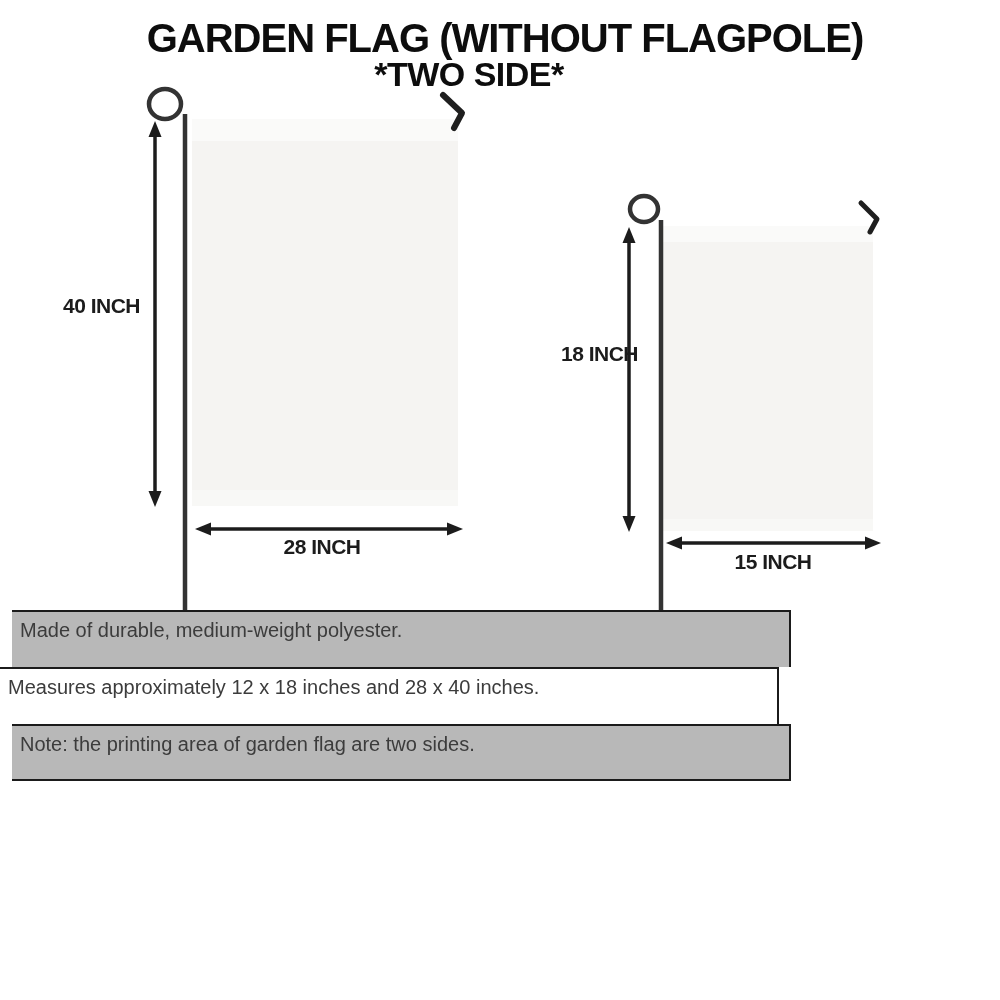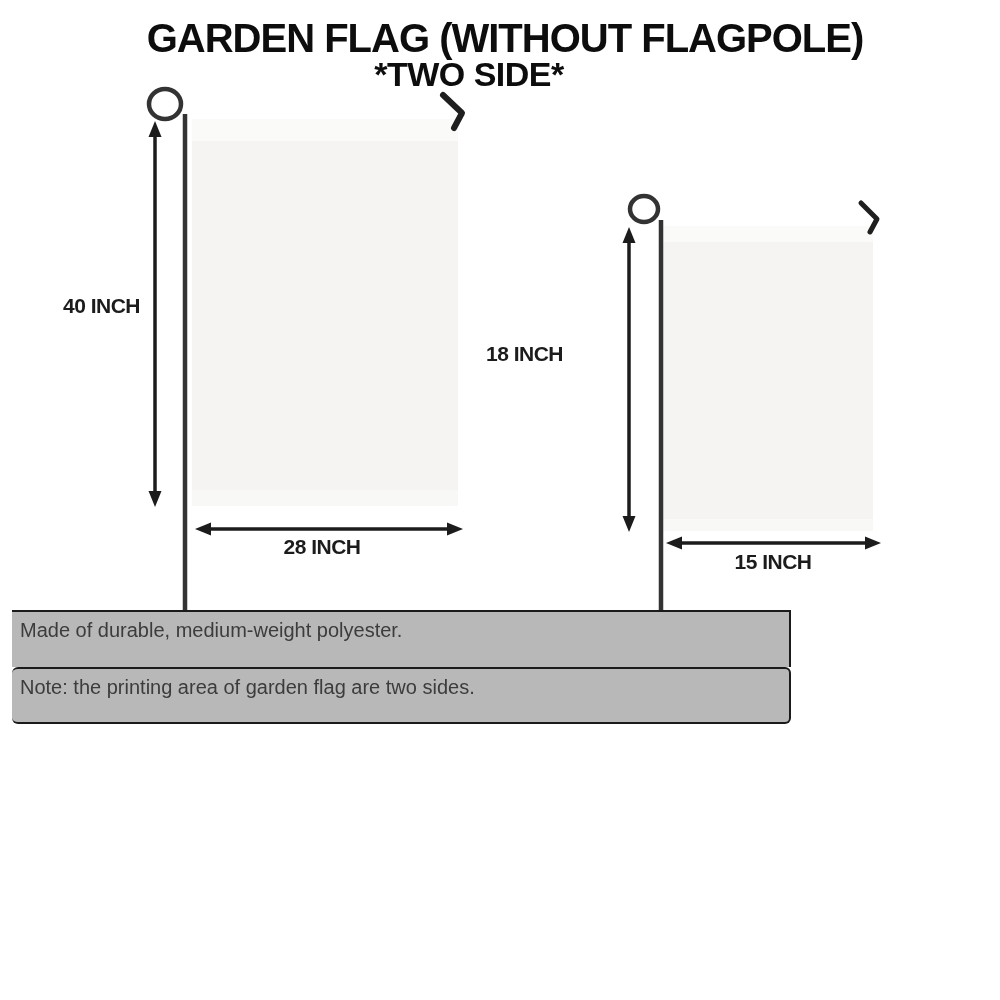--- a/index.html
+++ b/index.html
@@ -40,33 +40,33 @@
   .dim-line{stroke:var(--arrow,#1c1c1c);stroke-width:3.5;fill:none;}
   .dim-head{fill:var(--arrow,#1c1c1c);stroke:none;}
 
   
   .dim-label{
     position:absolute;z-index:3;color:var(--arrow,#1c1c1c);
     font-size:21px;font-weight:700;letter-spacing:-0.5px;line-height:24px;white-space:nowrap;
   }
   .dl-40{left:30px;top:294px;width:110px;text-align:right;}
   .dl-28{left:252px;top:535px;width:140px;text-align:center;}
-  .dl-18{left:486px;top:342px;width:110px;}
+  .dl-18{left:528px;top:342px;width:110px;text-align:right;}
   .dl-12{left:703px;top:550px;width:140px;text-align:center;}
 
   
   .features{position:absolute;left:0;top:610px;width:779px;z-index:4;}
   .frow{
     box-sizing:border-box;height:57px;width:779px;
     border-top:2px solid var(--border,#1b1b1b);
     border-right:2px solid var(--border,#1b1b1b);
     padding:5px 10px 0 8px;
     font-size:20px;line-height:26px;color:var(--text,#3c3c3c);
   }
-  .frow:last-child{border-bottom:2px solid var(--border,#1b1b1b);border-radius:6px;}
+  .frow:last-child{border-bottom:2px solid var(--border,#1b1b1b);}
   .frow.shaded{background:var(--row-shaded,#b8b8b8);margin-left:12px;}
   .frow.plain{background:var(--row-plain,#ffffff);}
 </style>
 </head>
 <body style="--title: #0d0d0d; --arrow: #1c1c1c; --pole: #333333; --flag-fill: #f5f4f2; --row-shaded: #b8b8b8; --row-plain: #ffffff; --border: #1b1b1b; --text: #3c3c3c;">
 
 <div class="canvas">
 
   <div class="title-block">
     <div class="title-line1">GARDEN FLAG (WITHOUT FLAGPOLE)</div>
@@ -117,16 +117,17 @@
     </g>
   </svg>
 
   <div class="dim-label dl-40">40 INCH</div>
   <div class="dim-label dl-28">28 INCH</div>
   <div class="dim-label dl-18">18 INCH</div>
   <div class="dim-label dl-12">15 INCH</div>
 
   <div class="features" id="features">
       <div class="frow shaded"><span>Made of durable, medium-weight polyester.</span></div>
+      <div class="frow plain"><span>Measures approximately 12 x 18 inches and 28 x 40 inches.</span></div>
       <div class="frow shaded"><span>Note: the printing area of garden flag are two sides.</span></div>
     </div>
 
 </div>
 
 </body></html>

